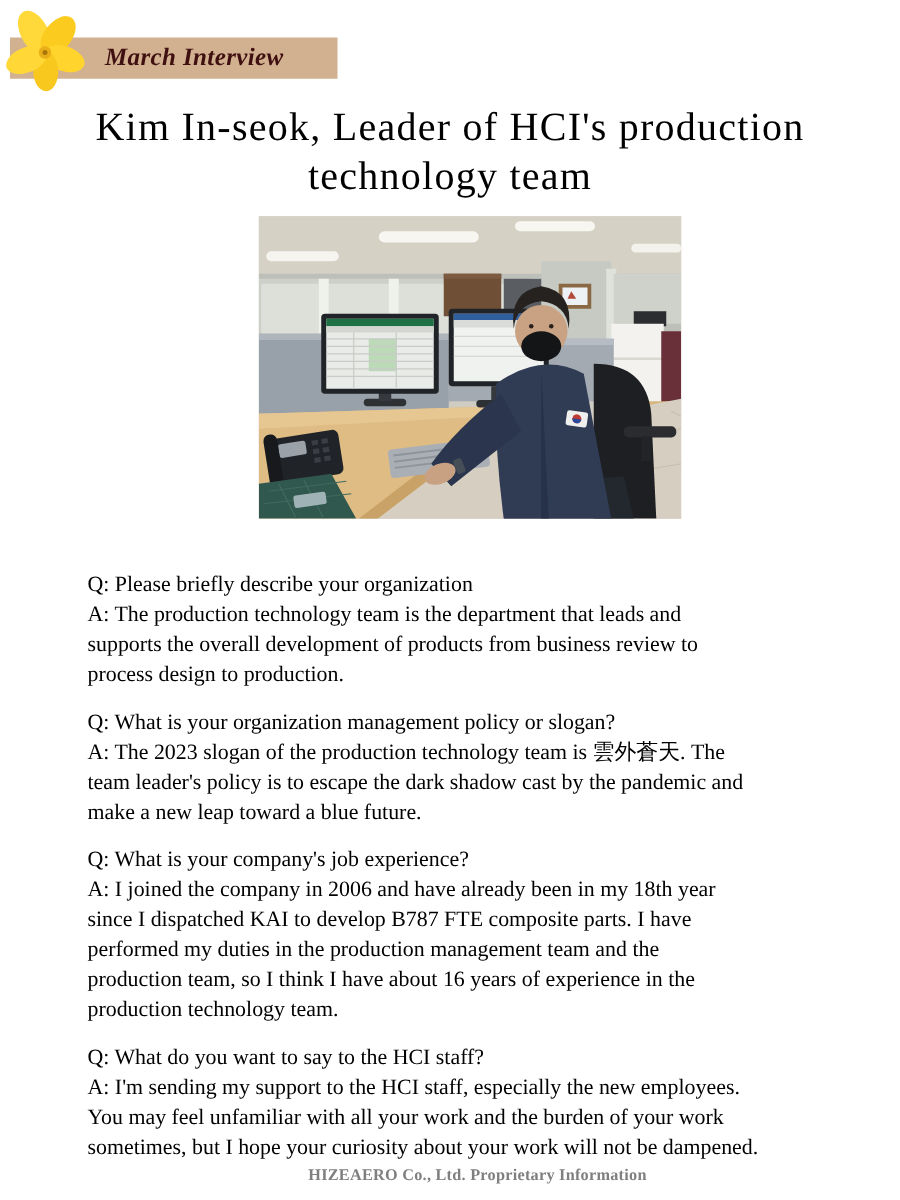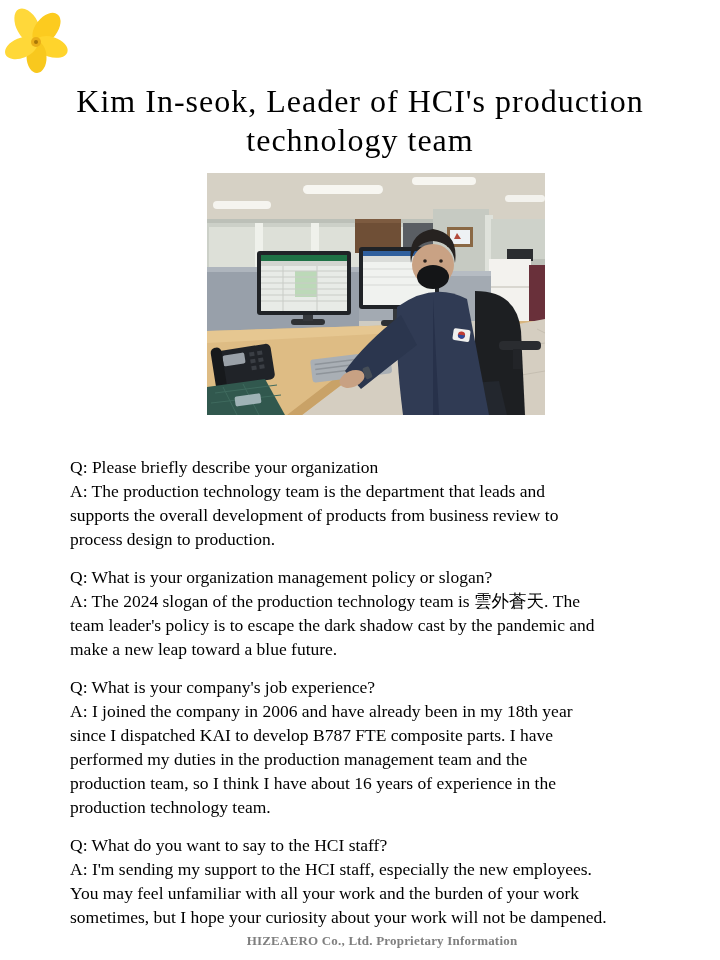--- a/index.html
+++ b/index.html
@@ -68,20 +68,23 @@
     font-weight: bold; font-size: 13px; letter-spacing: 0.2px;
     color: var(--footer-color, #7f7f7f);
     margin-left: 44px;
   }
 </style>
 </head>
 <body>
 
 <div class="page">
 
+  <div class="banner">
+    <span class="banner-label">March Interview</span>
+  </div>
 
   <div class="flower-wrap">
     <svg viewBox="0 0 74 76" aria-hidden="true">
       <g transform="translate(36,40)">
         <ellipse rx="11" ry="19" cy="-18" transform="rotate(-28)" fill="#ffd83a"></ellipse>
         <ellipse rx="11" ry="18" cy="-17" transform="rotate(38)" fill="#fccb1f"></ellipse>
         <ellipse rx="10" ry="17" cy="-16" transform="rotate(108)" fill="#ffd42c"></ellipse>
         <ellipse rx="10" ry="16" cy="-15" transform="rotate(178)" fill="#f8c81e"></ellipse>
         <ellipse rx="10" ry="17" cy="-16" transform="rotate(248)" fill="#ffd838"></ellipse>
         <circle r="5" fill="#e9ae19"></circle>
@@ -237,21 +240,21 @@
       </g>
     </svg>
   </figure>
 
   <main class="qa">
     <p>Q: Please briefly describe your organization
 A: The production technology team is the department that leads and
 supports the overall development of products from business review to
 process design to production.</p>
     <p>Q: What is your organization management policy or slogan?
-A: The 2024 slogan of the production technology team is 雲外蒼天. The
+A: The 2023 slogan of the production technology team is 雲外蒼天. The
 team leader's policy is to escape the dark shadow cast by the pandemic and
 make a new leap toward a blue future.</p>
     <p>Q: What is your company's job experience?
 A: I joined the company in 2006 and have already been in my 18th year
 since I dispatched KAI to develop B787 FTE composite parts. I have
 performed my duties in the production management team and the
 production team, so I think I have about 16 years of experience in the
 production technology team.</p>
     <p>Q: What do you want to say to the HCI staff?
 A: I'm sending my support to the HCI staff, especially the new employees.

